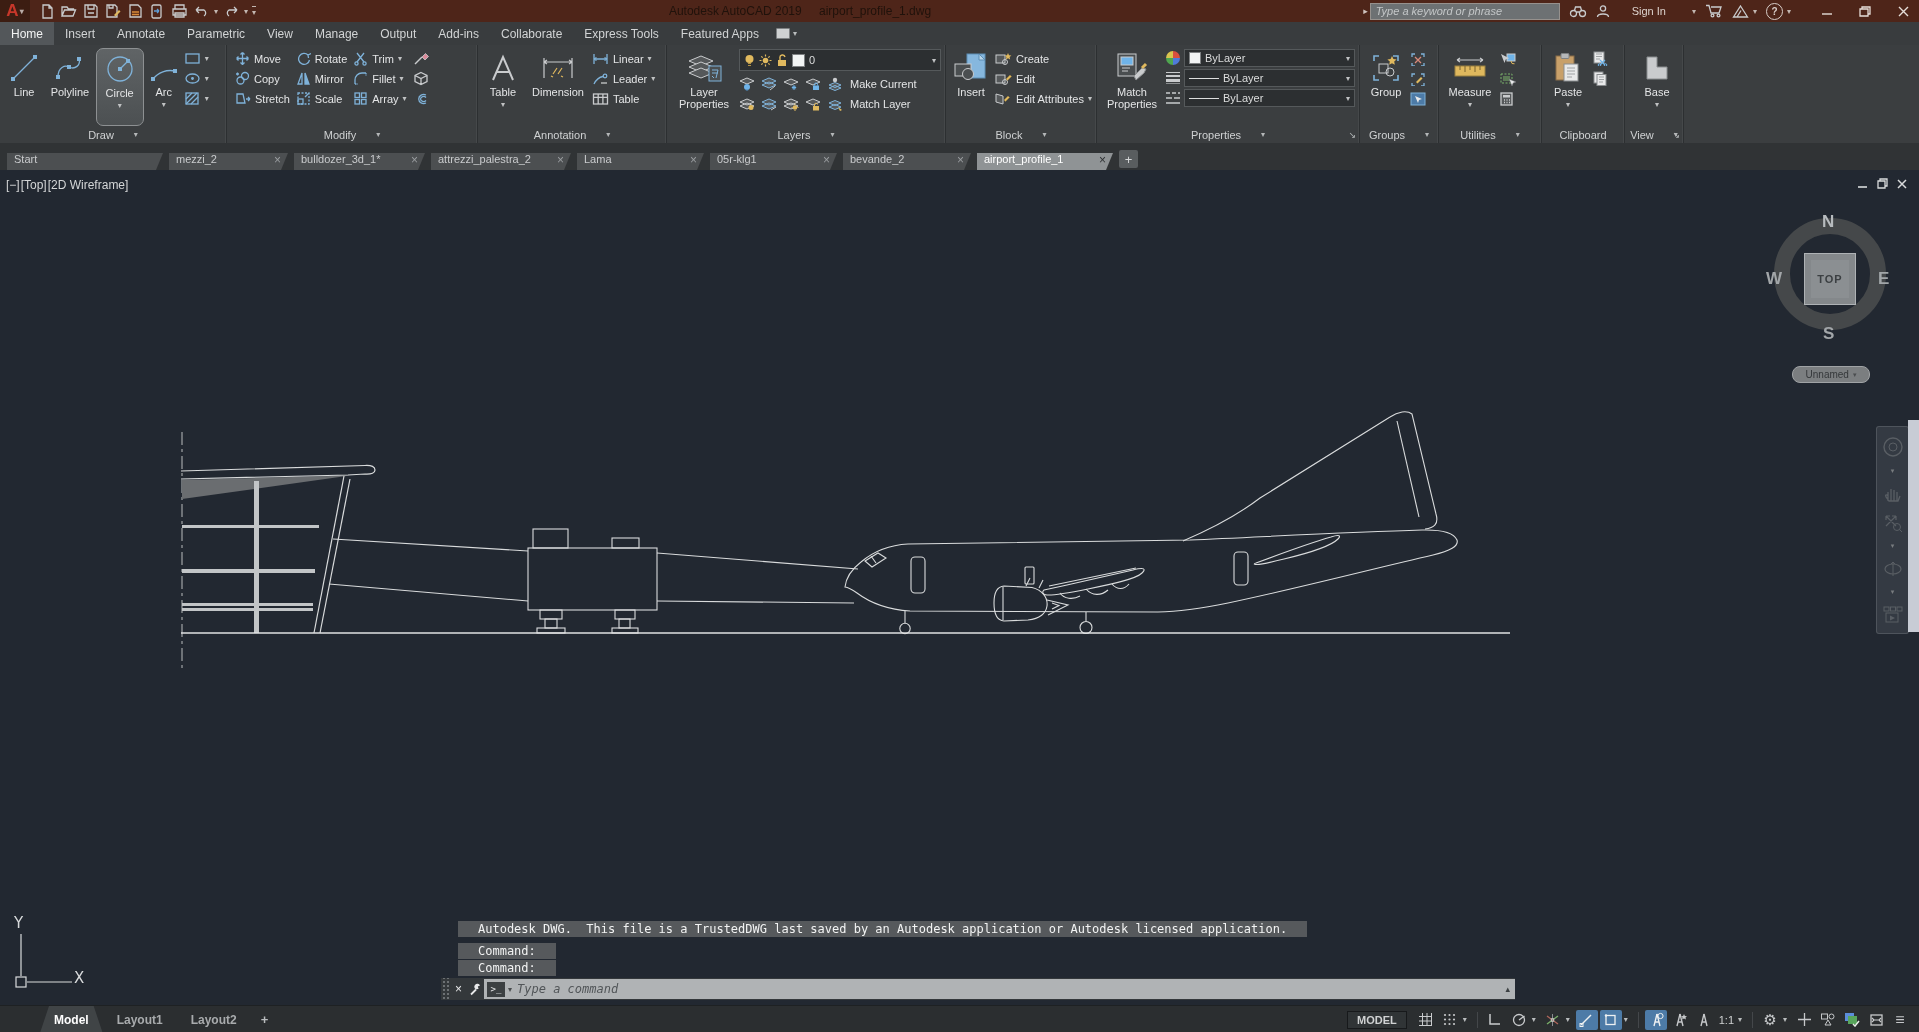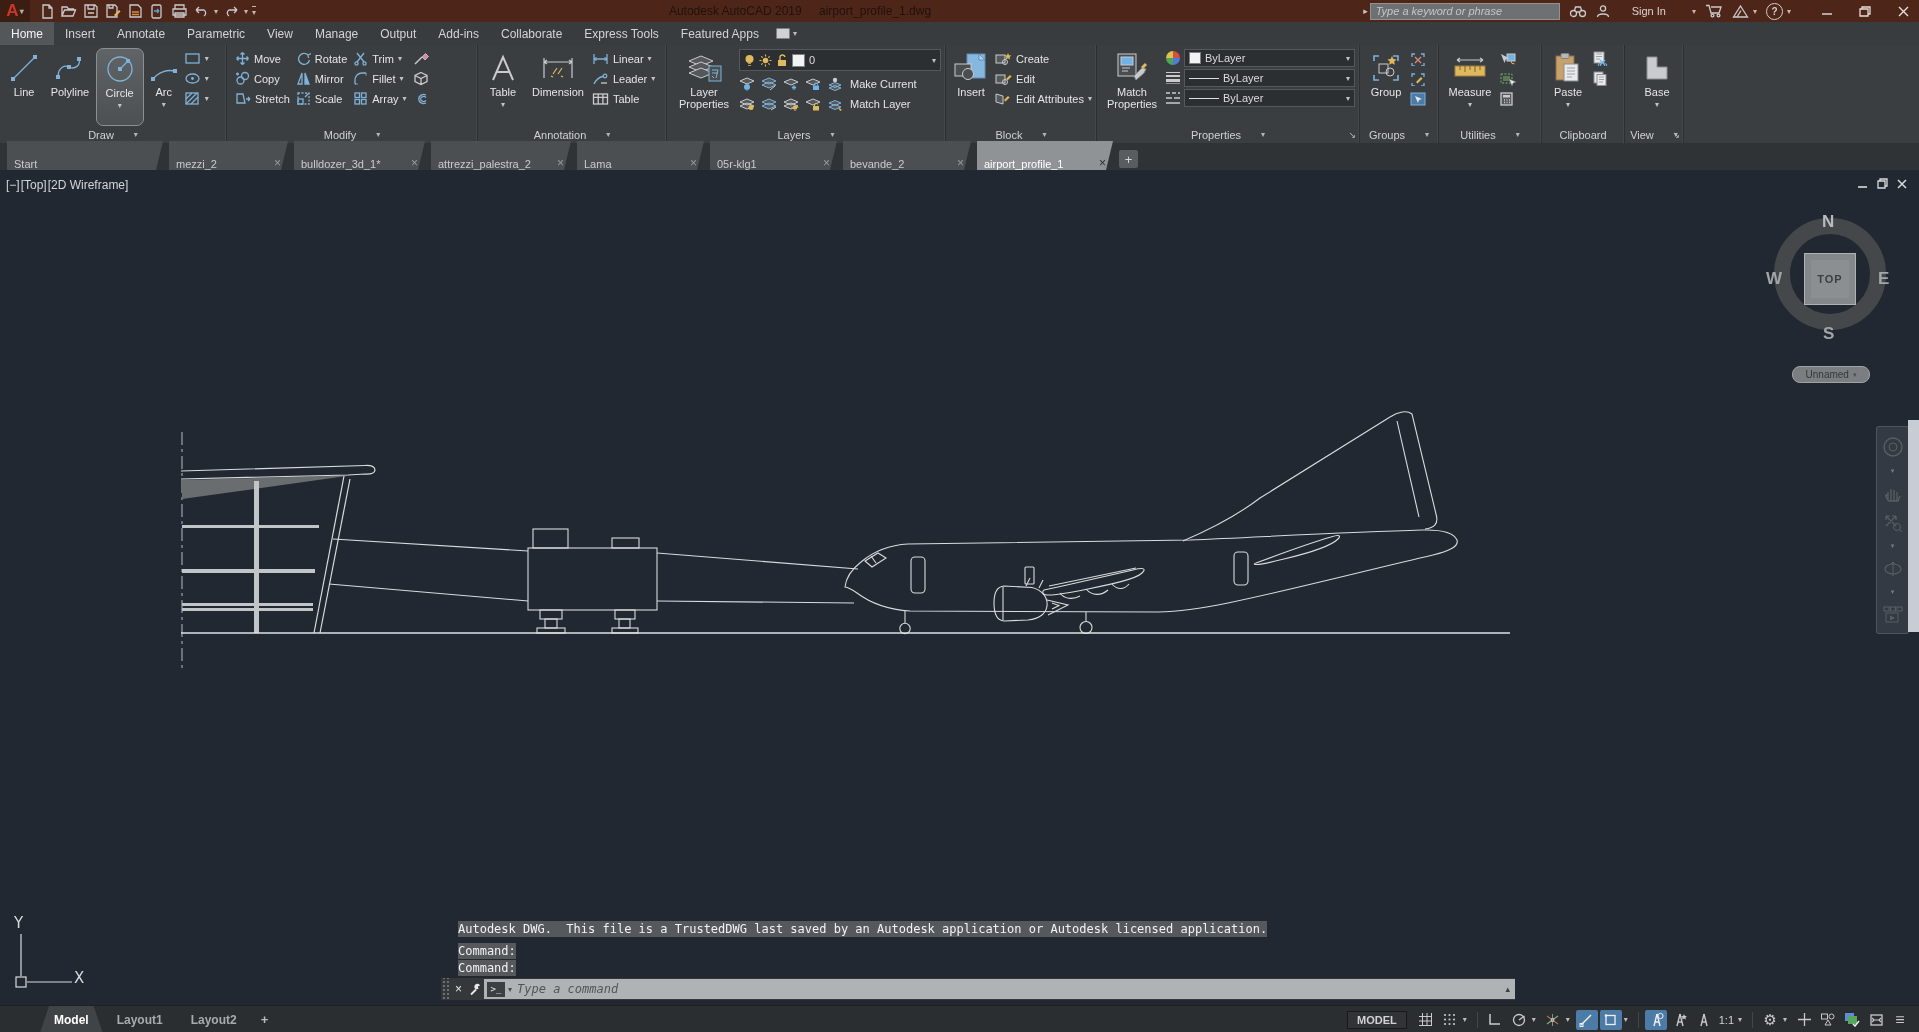--- a/index.html
+++ b/index.html
@@ -58,22 +58,22 @@
   .mi{stroke:#7fb2d9;fill:none;stroke-width:1.3;}
   .mi.gray{stroke:#c9cbcd;}
   .combo{background:#2c2f31;border:1px solid #55595b;display:flex;align-items:center;
     color:#dcdddd;font-size:11px;gap:4px;padding:0 4px;}
   .combo .caret{margin-left:auto;color:#c0c2c3;font-size:8px;}
   .swatch{width:12px;height:12px;background:#f2f4f4;border:1px solid #7e8183;}
   .wline{display:inline-block;width:30px;height:1px;background:#dcdddd;}
 
   
   .doctabs{height:27px;background:#303335;display:flex;align-items:flex-end;padding-left:7px;}
-  .dtab{height:29px;margin-right:6px;background:#4c4f51;color:#c9cbcd;font-size:11px;
-    display:flex;align-items:flex-end;justify-content:space-between;padding:0 7px;
+  .dtab{height:17px;margin-right:6px;background:#4c4f51;color:#c9cbcd;font-size:11px;
+    display:flex;align-items:flex-start;justify-content:space-between;padding:0 7px;
     clip-path:polygon(0 0,100% 0,calc(100% - 7px) 100%,0 100%);}
   .dtab .x{color:#9a9da0;font-size:12px;margin-left:8px;}
   .dtab.active{background:#8f9395;color:#ffffff;}
   .dtab.active .x{color:#2e3133;}
   .dplus{width:19px;height:18px;background:#595d5f;border-radius:2px;color:#d6d8d9;
     display:flex;align-items:center;justify-content:center;font-size:13px;margin-bottom:2px;}
 
   
   .canvas{position:relative;height:835px;background:#222831;overflow:hidden;}
   .vplabel{left:6px;top:8px;font-size:12px;color:#d4d6d7;display:flex;gap:0px;}
@@ -91,21 +91,21 @@
   .vc-pill .pcaret{font-size:7px;color:#4a4d4f;}
 
   .navbar{left:1876px;top:256px;width:31px;height:198px;background:rgba(140,145,148,0.18);
     border:1px solid rgba(160,165,168,0.25);border-radius:3px;display:flex;flex-direction:column;
     align-items:center;justify-content:space-around;padding:4px 0;}
   .navbar svg{opacity:0.55;}
   .scrollstrip{left:1908px;top:250px;width:11px;height:212px;background:#c8ccd5;}
 
   
   .cmdline{font-family:"DejaVu Sans Mono",monospace;font-size:12px;color:#f2f3f3;white-space:pre;}
-  .cmdhl{background:#56595c;padding:1px 0;display:inline-block;}
+  .cmdhl{background:#56595c;padding:1px 20px;display:inline-block;}
   .cmddock{left:441px;top:808px;width:1074px;height:22px;display:flex;align-items:center;
     background:#34383b;}
   .grip{width:9px;height:22px;background-image:radial-gradient(#6d7174 1px,transparent 1.2px);
     background-size:4px 4px;background-position:1px 2px;}
   .dockbtn{width:17px;height:18px;display:flex;align-items:center;justify-content:center;color:#e8e9ea;font-size:12px;}
   .cmdbar{flex:1;height:20px;background:#b0b3b5;display:flex;align-items:center;padding:0 3px;gap:3px;}
   .promptbox{width:18px;height:15px;background:#3c4042;color:#e8e9ea;font-family:"DejaVu Sans Mono",monospace;
     font-size:9px;display:flex;align-items:center;justify-content:center;}
   .cmdbar .caret{font-size:8px;color:#4a4d4f;}
   .cmdinput{flex:1;border:none;background:transparent;outline:none;font-family:"DejaVu Sans Mono",monospace;

